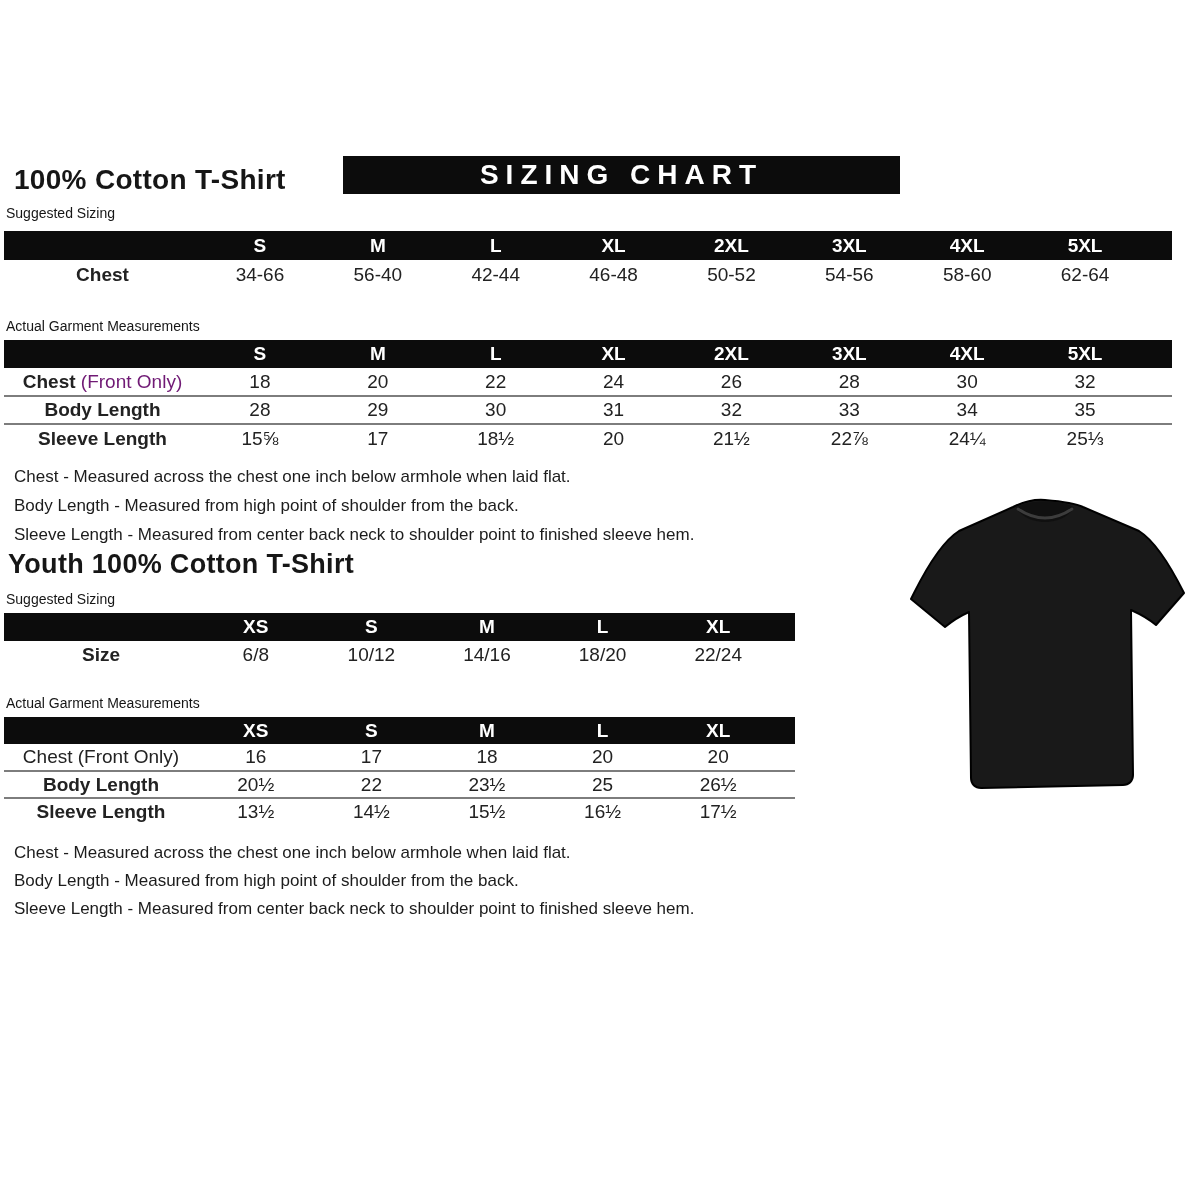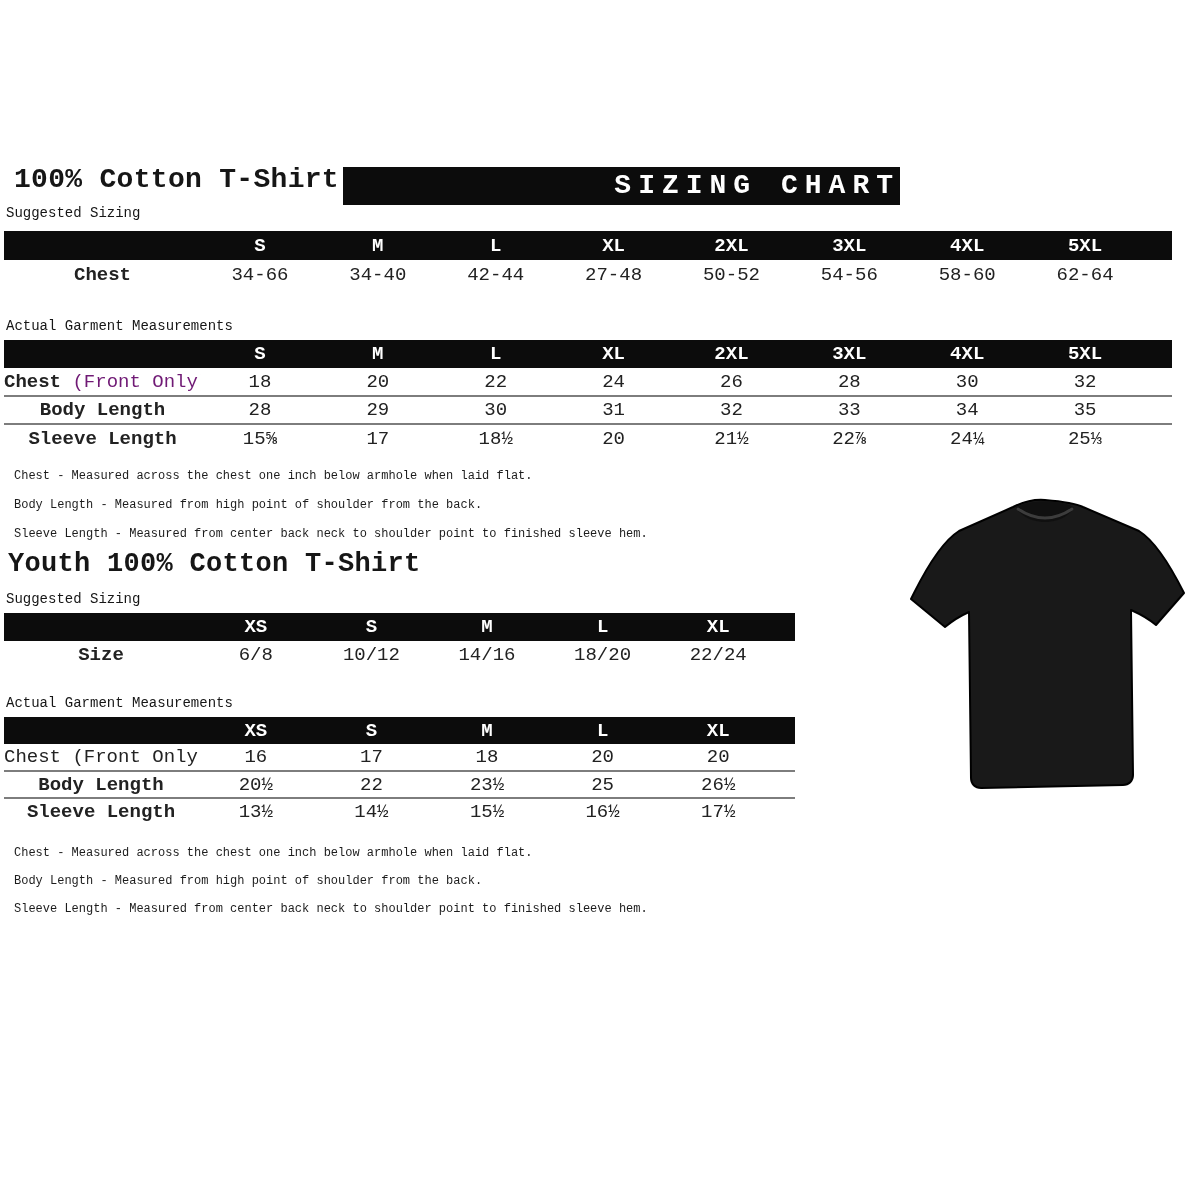--- a/index.html
+++ b/index.html
@@ -1,28 +1,28 @@
 <!DOCTYPE html>
 <html><head>
 <meta charset="utf-8">
 <style>
   html,body{margin:0;padding:0;background:#fff;}
   #stage{
     position:relative;width:1200px;height:1200px;background:#ffffff;overflow:hidden;
-    font-family:Liberation Mono, monospace;color:#1f1f1f;
+    font-family:Liberation Sans, sans-serif;color:#1f1f1f;
   }
   .abs{position:absolute;}
 
   .big-title{font-size:28px;font-weight:bold;color:#161616;letter-spacing:0.3px;white-space:nowrap;}
   .banner{
     background:#0c0c0c;color:#ffffff;text-align:center;
     font-size:28px;font-weight:bold;letter-spacing:7px;line-height:38px;height:38px;
   }
   .section-label{font-size:14px;color:#161616;white-space:nowrap;}
-  .notes{font-size:12px;color:#1c1c1c;}
+  .notes{font-size:17px;color:#1c1c1c;}
   .notes div{white-space:nowrap;}
 
   table.size-table{border-collapse:collapse;table-layout:fixed;}
   table.size-table th, table.size-table td{padding:0;overflow:hidden;white-space:nowrap;}
   table.size-table thead tr{background:#0c0c0c;}
   table.size-table thead th{
     color:#ffffff;font-size:19px;font-weight:bold;text-align:center;
   }
   table.size-table td{font-size:19px;text-align:center;color:#222;}
   td.row-label{text-align:left;padding-left:11px;font-weight:bold;color:#161616;}
@@ -40,21 +40,21 @@
 
   .nl1{line-height:29px;}
   .nl2{line-height:28px;}
 </style>
 </head>
 <body>
 
 <div id="stage">
 
   <div class="abs big-title" style="left:14px;top:164px;">100% Cotton T-Shirt</div>
-  <div class="abs banner" style="left:343px;top:167px;width:557px;text-align:right;">SIZING CHART</div>
+  <div class="abs banner" style="left:343px;top:156px;width:557px;">SIZING CHART</div>
 
   <div class="abs section-label" style="left:6px;top:205px;">Suggested Sizing</div>
 
   <table class="abs size-table adult-table t1" style="left:4px;top:231px;">
     <colgroup>
       <col style="width:197px">
         <col>
         <col>
         <col>
         <col>
@@ -75,23 +75,23 @@
         <th>3XL</th>
         <th>4XL</th>
         <th>5XL</th>
         <th></th>
       </tr>
     </thead>
     <tbody>
       <tr>
         <td class="row-label">Chest</td>
         <td>34-66</td>
-        <td>34-40</td>
+        <td>56-40</td>
         <td>42-44</td>
-        <td>27-48</td>
+        <td>46-48</td>
         <td>50-52</td>
         <td>54-56</td>
         <td>58-60</td>
         <td>62-64</td>
         <td></td>
       </tr>
     </tbody>
   </table>
 
   <div class="abs section-label" style="left:6px;top:318px;">Actual Garment Measurements</div>

